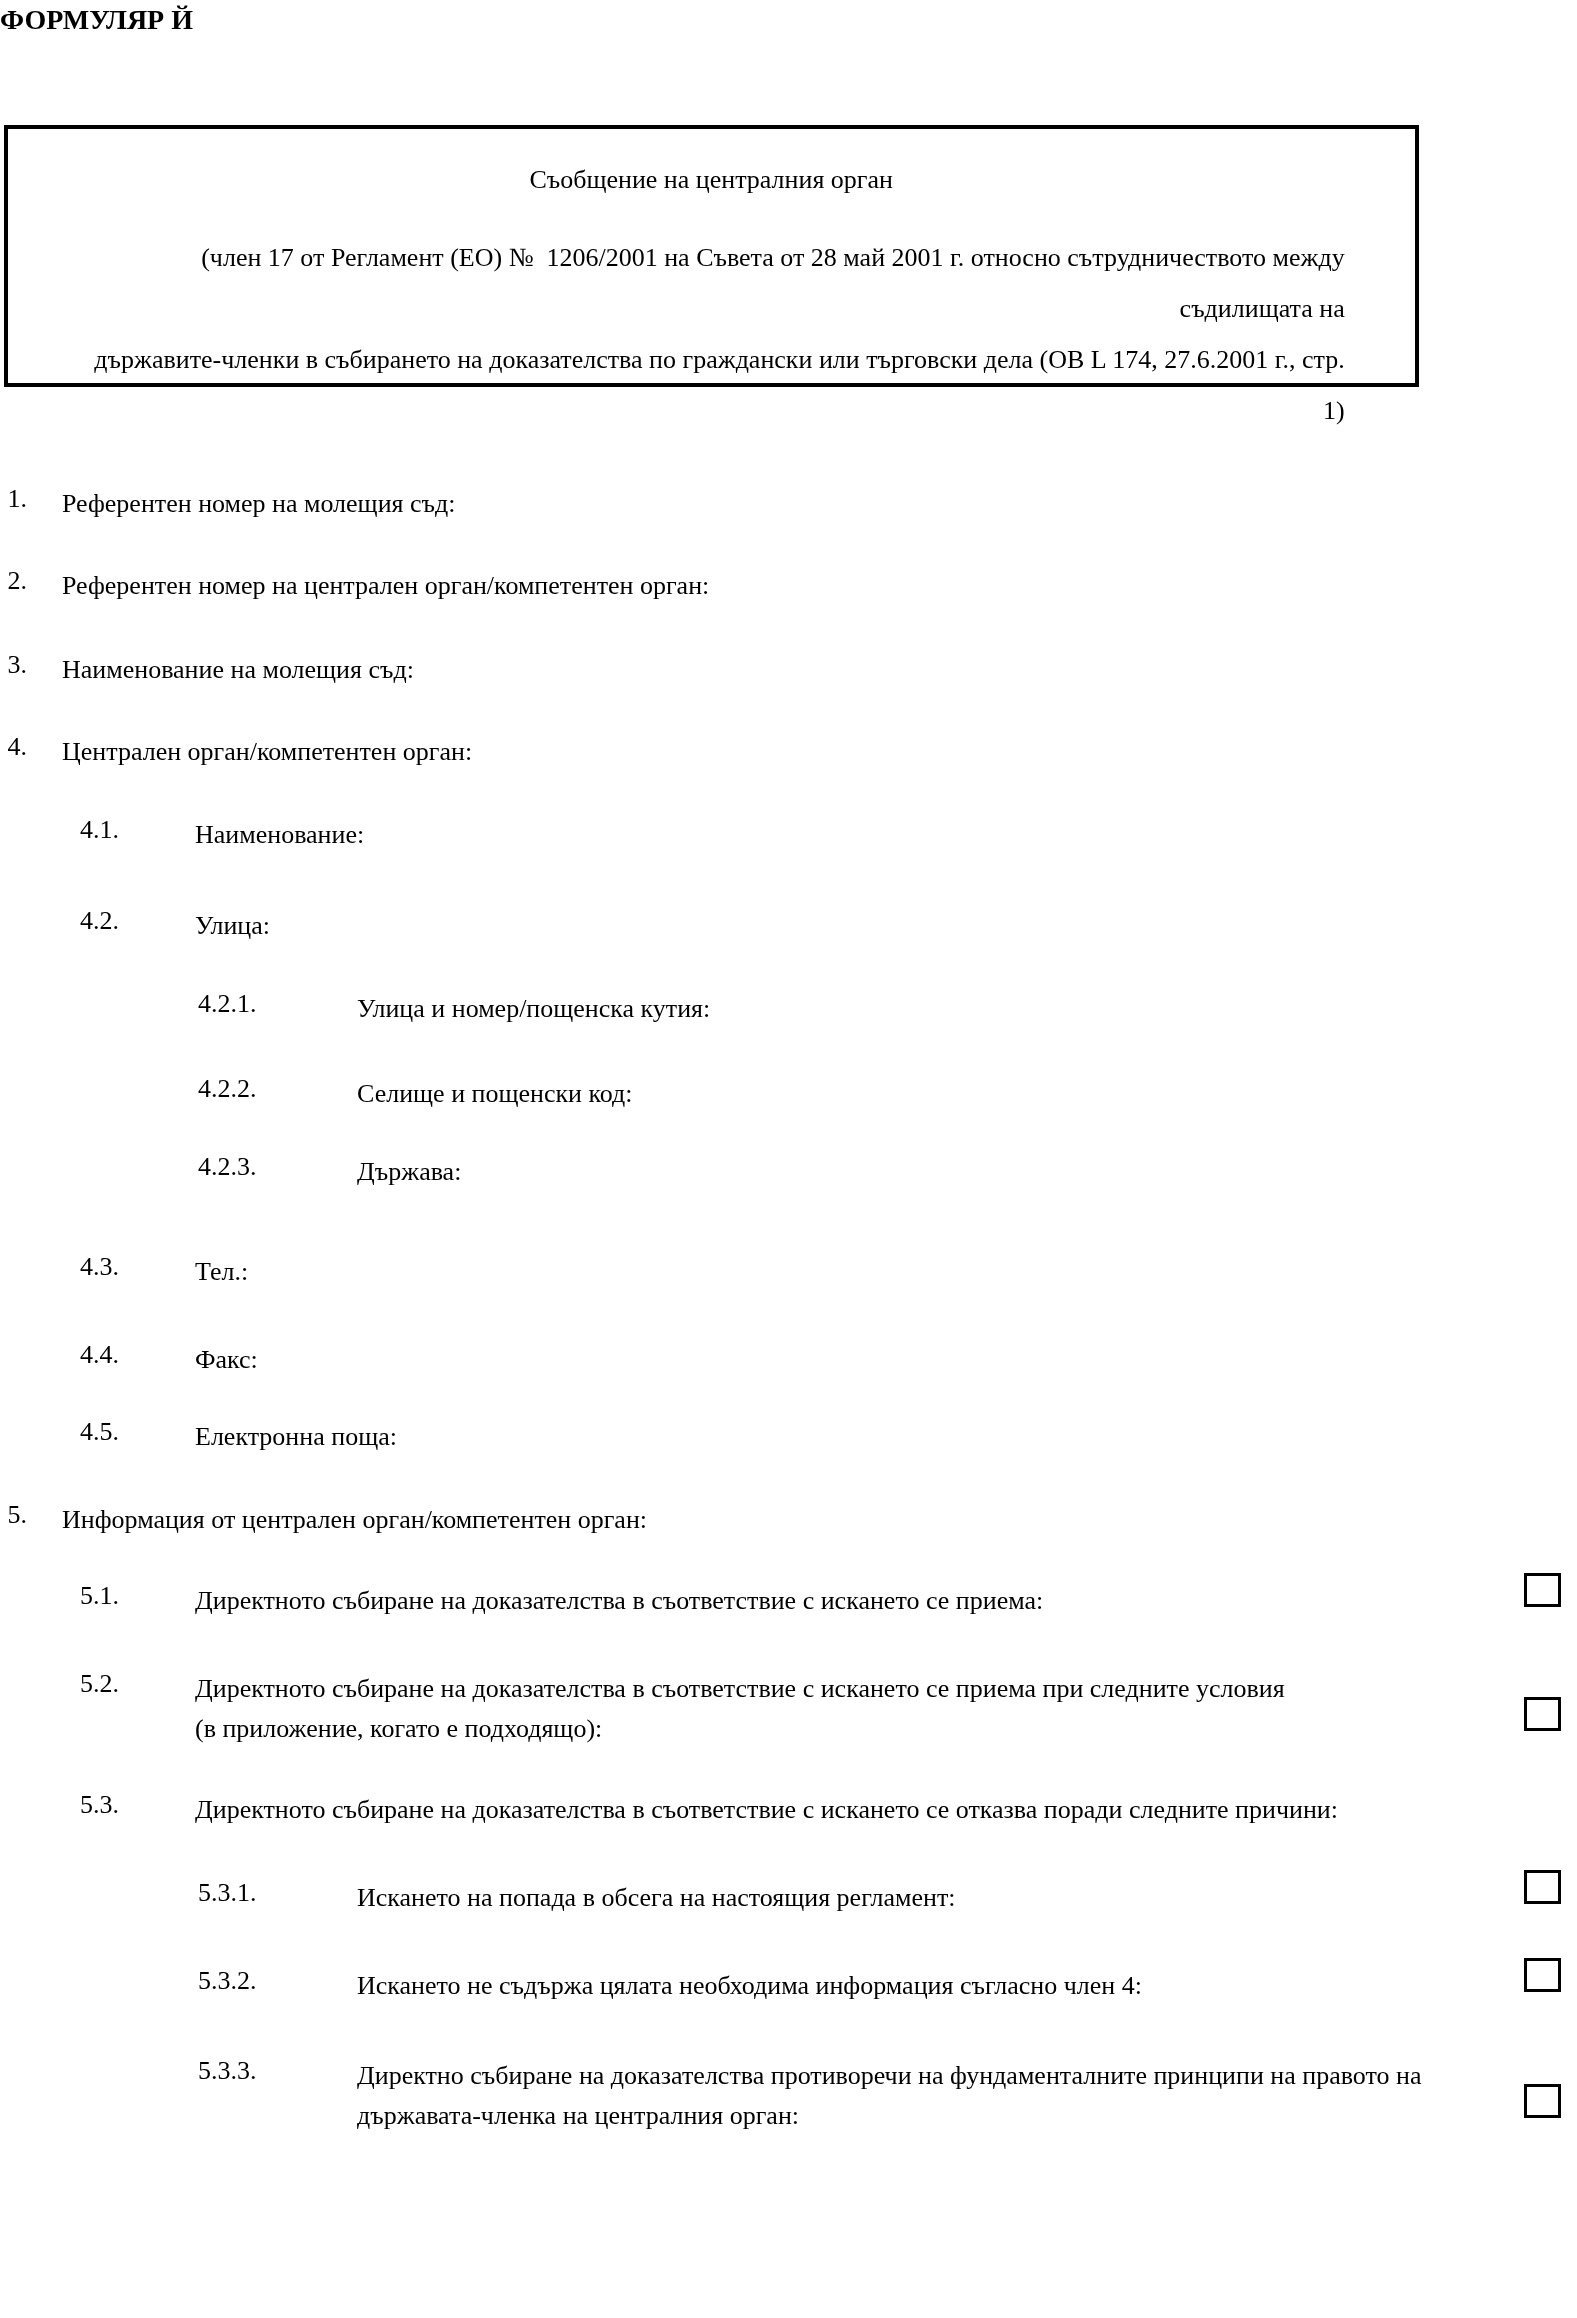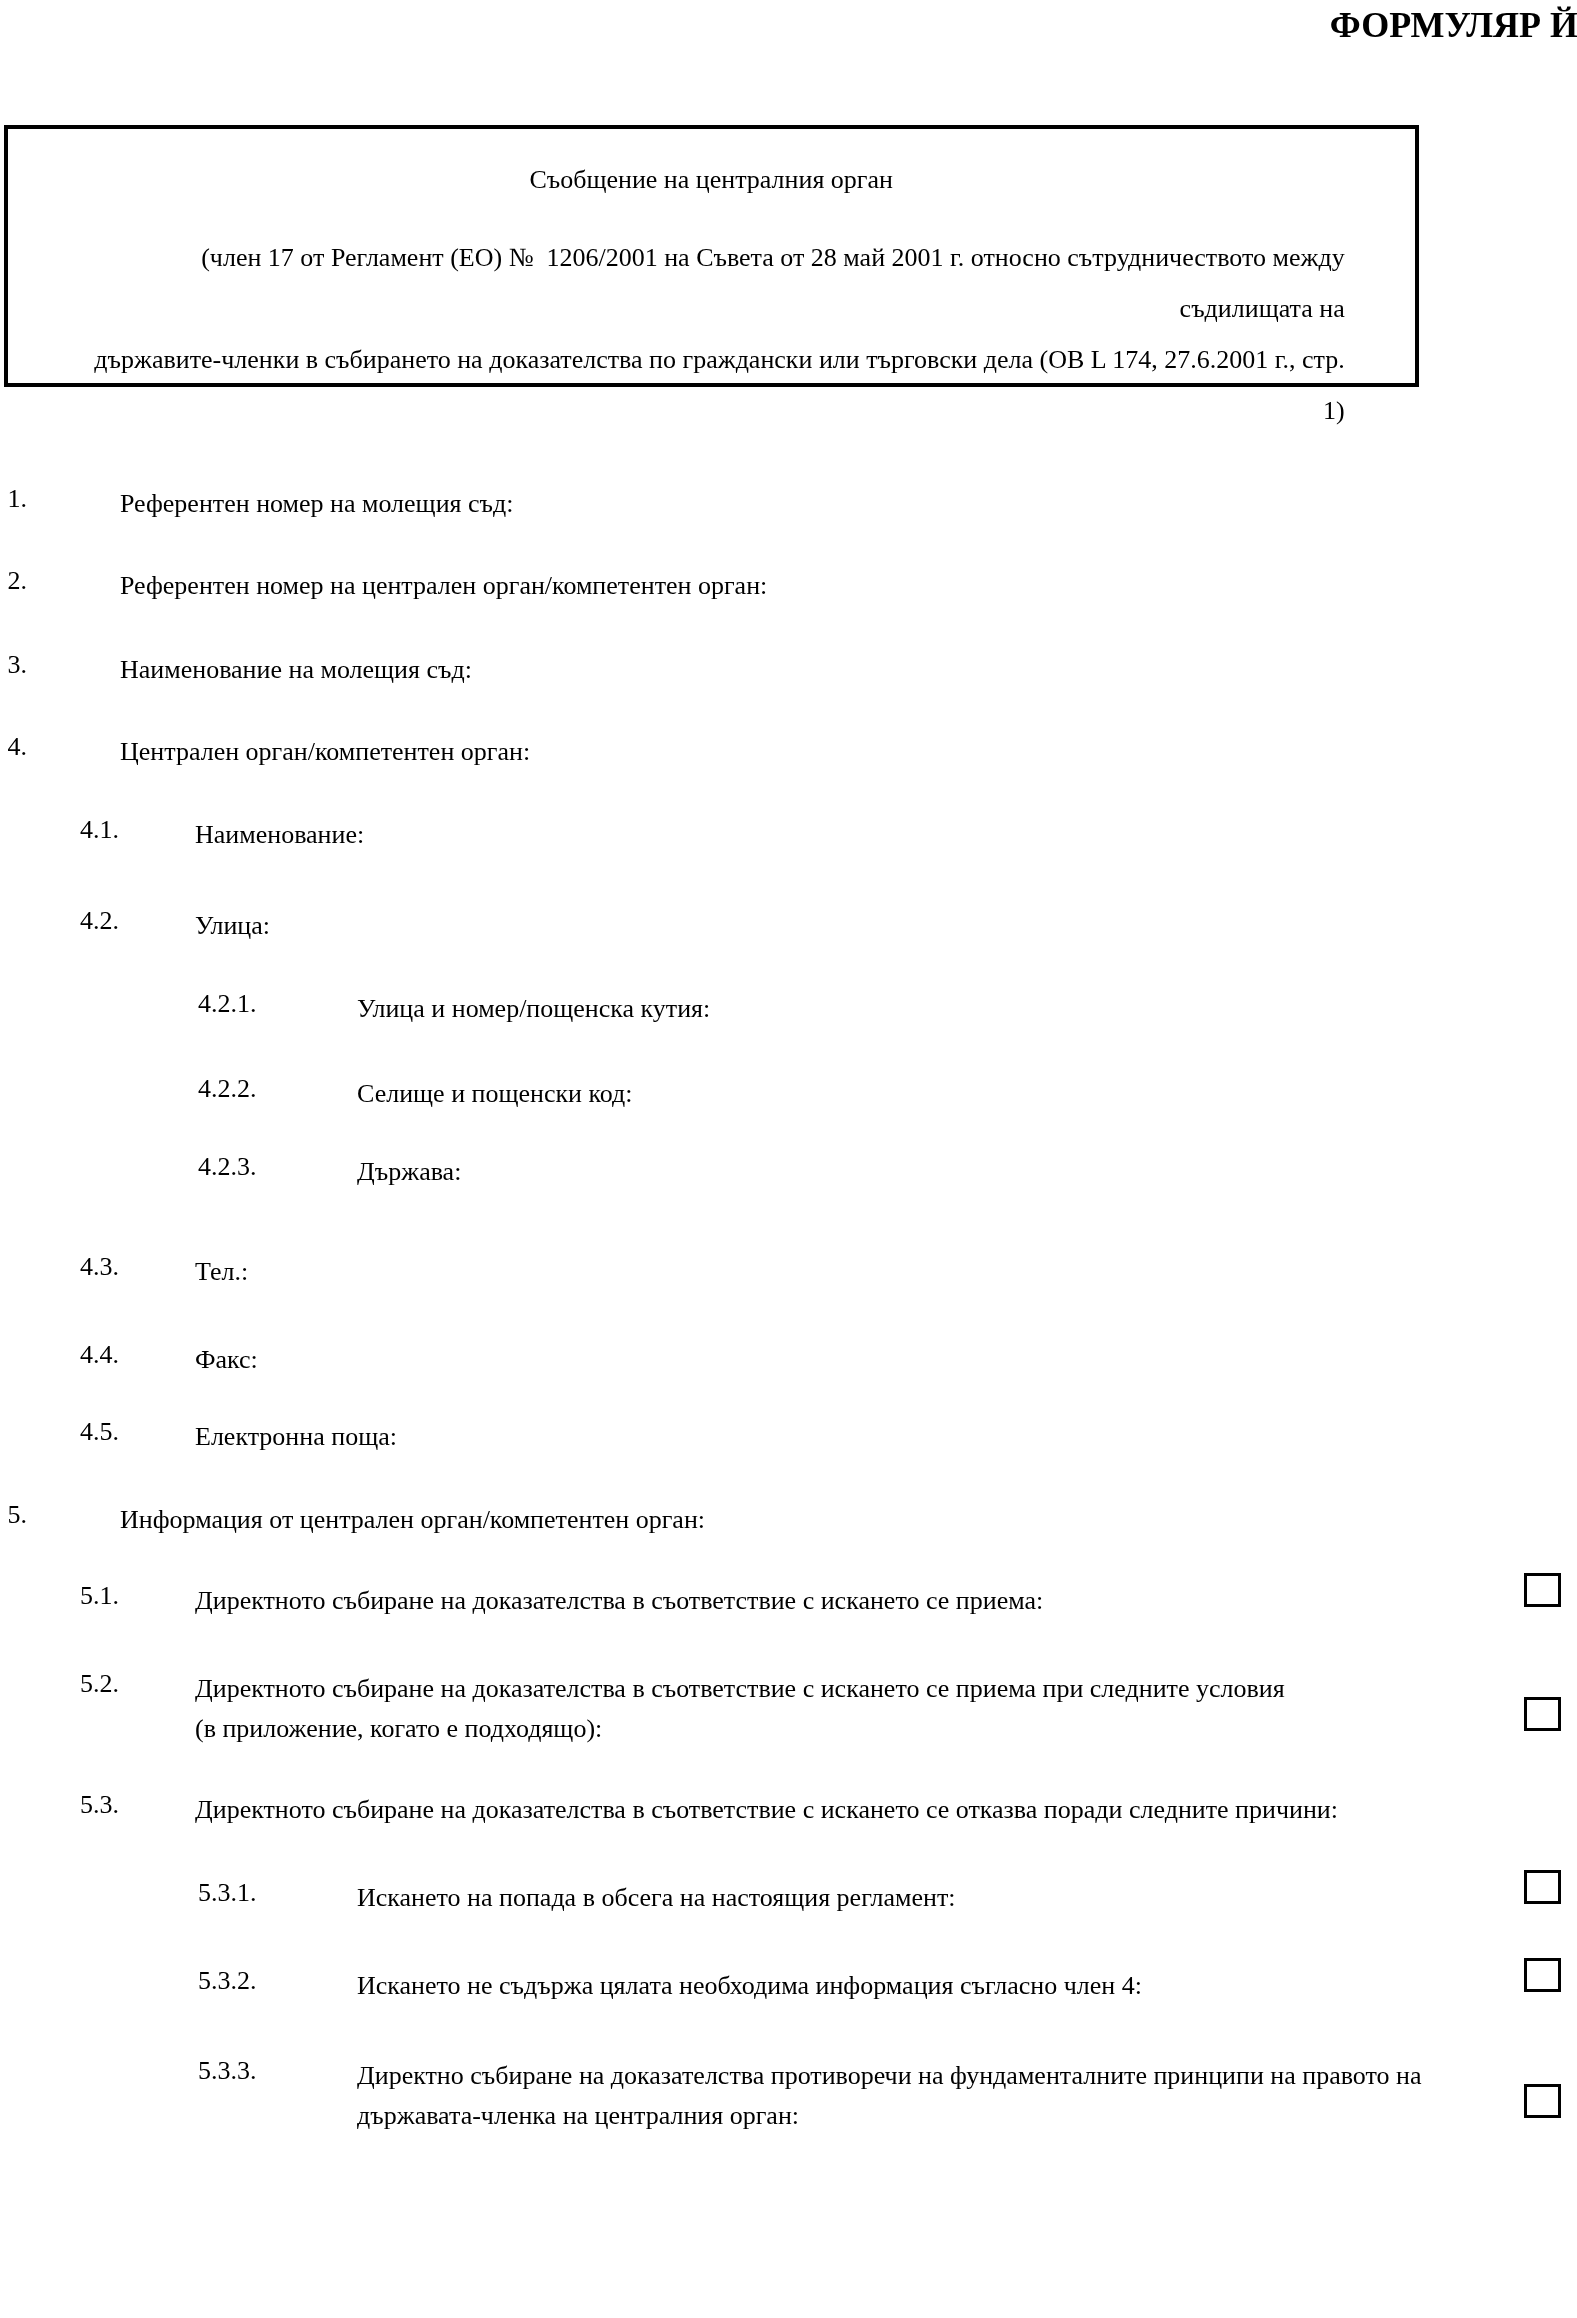--- a/index.html
+++ b/index.html
@@ -12,22 +12,22 @@
     color: #000000;
     font-family: "Liberation Serif", "DejaVu Serif", serif;
     font-size: 26px;
     overflow: hidden;
   }
 
   
   .doc-title {
     position: absolute;
     top: 3.7px; left: 0; right: 0;
-    text-align: right;
-    font-size: 36px;
+    text-align: left;
+    font-size: 28px;
     font-weight: bold;
     margin: 0;
   }
 
   
   .header-box {
     position: absolute;
     top: 125px; left: 3.7px;
     width: 1415px; height: 262px;
     border: 4.2px solid #000000;
@@ -44,21 +44,21 @@
     line-height: 51px;
     white-space: pre-wrap;
   }
 
   
   .row { position: absolute; left: 0; right: 0; }
   .num { position: absolute; top: 0; }
   .txt { display: block; line-height: 40px; white-space: pre-line; }
 
   .l1 .num { left: 7.4px; }
-  .l1 .txt { margin-left: 120px; max-width: 1252px; }
+  .l1 .txt { margin-left: 62px; max-width: 1252px; }
   .l2 .num { left: 80px; }
   .l2 .txt { margin-left: 195px; max-width: 1187px; }
   .l3 .num { left: 198px; }
   .l3 .txt { margin-left: 357px; max-width: 1113px; }
 
   
   .checkbox {
     position: absolute;
     right: 17px;
     width: 31px; height: 28px;

